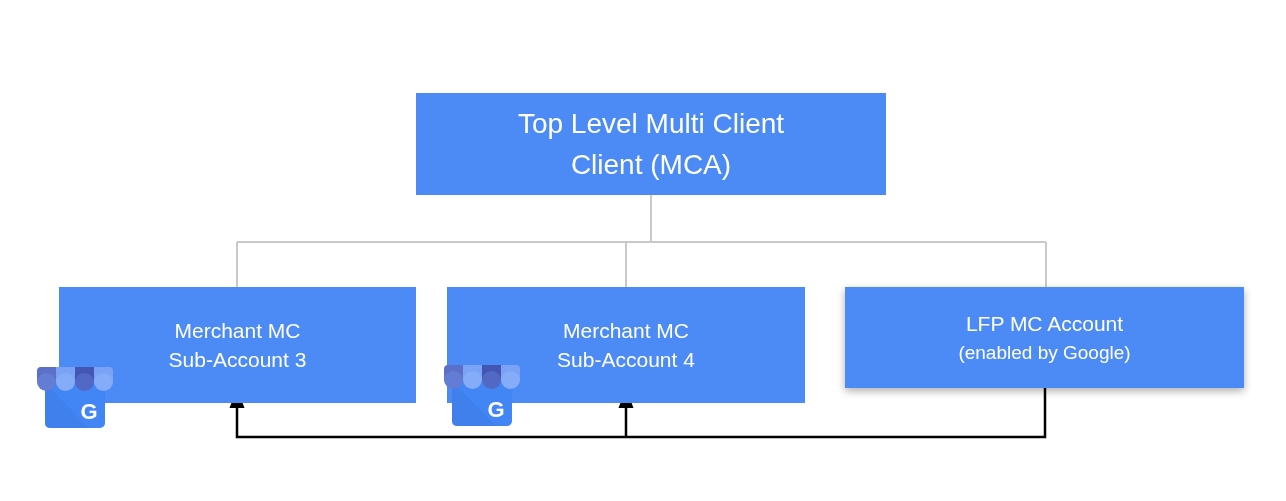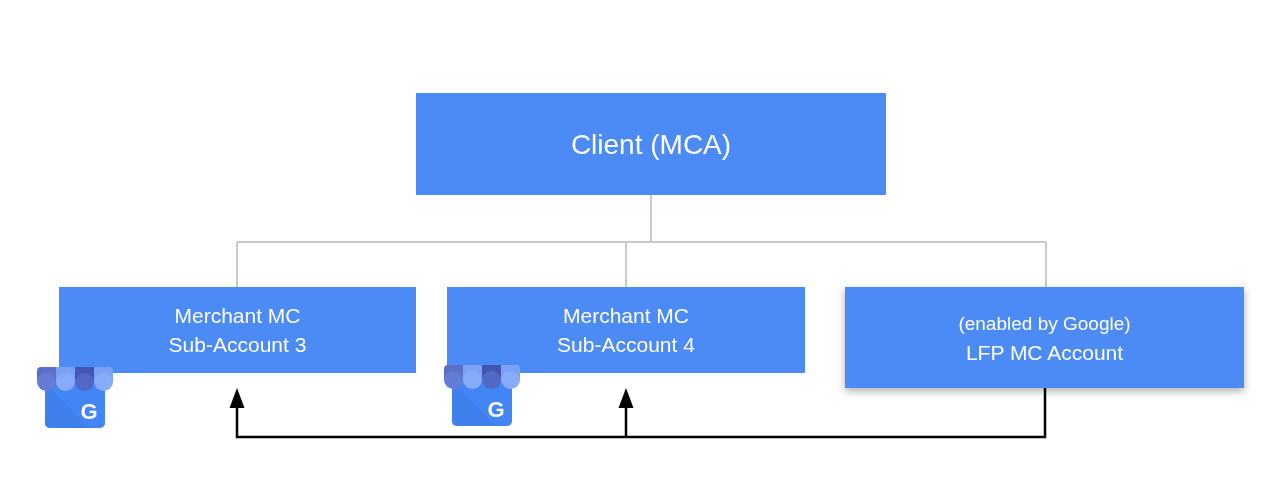--- a/index.html
+++ b/index.html
@@ -20,21 +20,21 @@
     display:flex; flex-direction:column;
     align-items:center; justify-content:center;
     text-align:center;
   }
   .node .line { display:block; }
   .root-node {
     left:416px; top:93px; width:470px; height:102px;
     font-size:28px; line-height:41px;
   }
   .child-node {
-    top:287px; width:357px; height:86px;
+    top:287px; width:357px; height:116px;
     font-size:21px; line-height:29px;
   }
   .merchant-1 { left:59px; }
   .merchant-2 { left:447px; width:358px; }
   .lfp-node {
     left:845px; top:287px; width:399px; height:101px;
     font-size:21px; line-height:29px;
     box-shadow:0 3px 8px rgba(0,0,0,0.32);
   }
   .lfp-node .line2 { font-size:19px; }
@@ -50,36 +50,37 @@
   <svg class="connector-layer" viewBox="0 0 1286 501">
 
     <path d="M651,195 V242 M237,242 H1046 M237,242 V287 M626,242 V287 M1046,242 V287" fill="none" stroke-width="2" stroke="#C9C9C9"></path>
 
     <path d="M1045,388 V437 H237 V406 M626,437 V406" fill="none" stroke-width="2.5" stroke="#000000"></path>
     <polygon points="237,388 229.5,408 244.5,408" fill="#000000"></polygon>
     <polygon points="626,388 618.5,408 633.5,408" fill="#000000"></polygon>
   </svg>
 
   <div class="node root-node">
+    <span class="line line1">Top Level Multi Client</span>
     <span class="line line2">Client (MCA)</span>
   </div>
 
   <div class="node child-node merchant-1">
     <span class="line line1">Merchant MC</span>
     <span class="line line2">Sub-Account 3</span>
   </div>
 
   <div class="node child-node merchant-2">
     <span class="line line1">Merchant MC</span>
     <span class="line line2">Sub-Account 4</span>
   </div>
 
   <div class="node lfp-node">
+    <span class="line line1">LFP MC Account</span>
     <span class="line line2">(enabled by Google)</span>
-    <span class="line line1">LFP MC Account</span>
   </div>
 
   <svg class="biz-icon biz-icon-1" viewBox="0 0 76 64">
     <defs>
       <clipPath id="awnclip1">
           <rect x="0" y="1" width="76" height="30" rx="4"></rect>
         </clipPath>
     </defs>
     <rect x="8" y="16" width="60" height="46" rx="5" fill="#4285F4"></rect>
     <path d="M8,17 L8,57 Q8,62 13,62 L52,62 Z" opacity="0.55" fill="#3E7BE8"></path>

